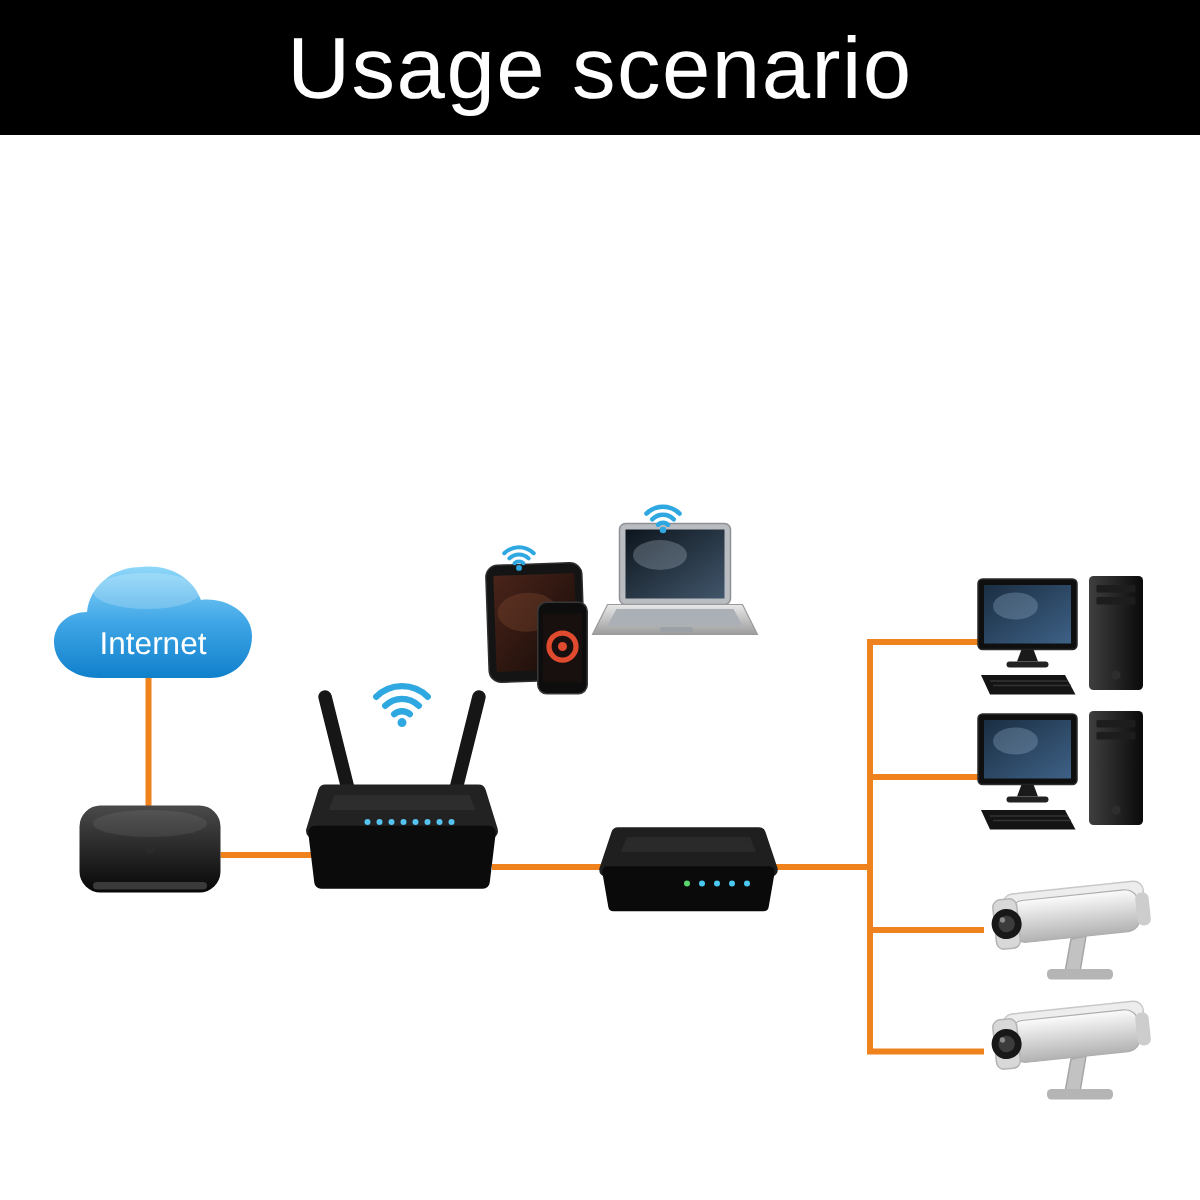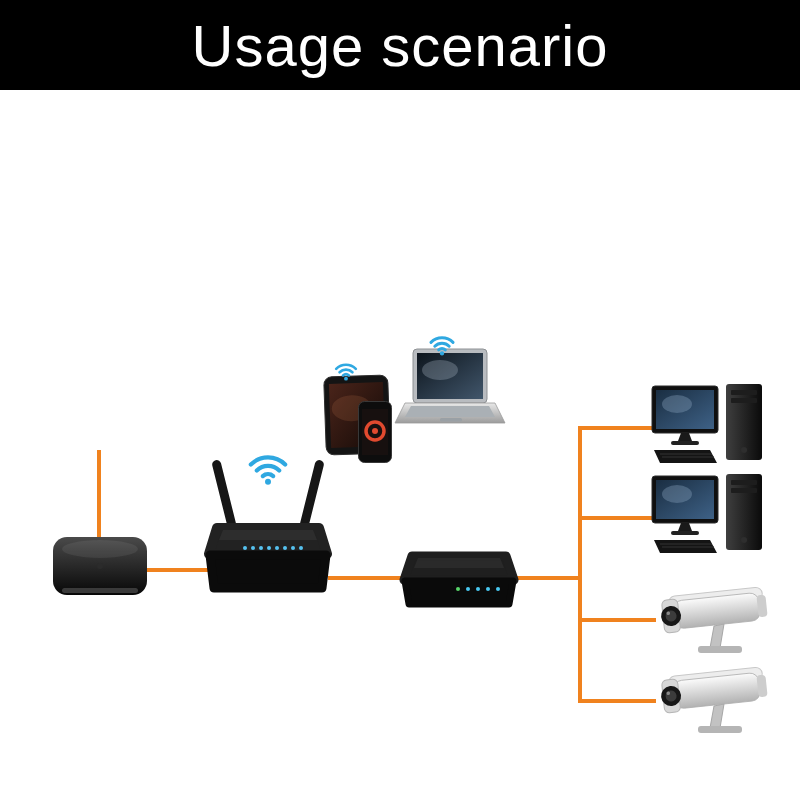--- a/index.html
+++ b/index.html
@@ -65,20 +65,27 @@
     <div class="line" style="left:97px;top:450px;width:4px;height:88px"></div>
     <div class="line" style="left:147px;top:568px;width:62px;height:4px"></div>
     <div class="line" style="left:328px;top:576px;width:74px;height:4px"></div>
     <div class="line" style="left:514px;top:576px;width:68px;height:4px"></div>
     <div class="line" style="left:578px;top:426px;width:4px;height:277px"></div>
     <div class="line" style="left:582px;top:426px;width:70px;height:4px"></div>
     <div class="line" style="left:582px;top:516px;width:70px;height:4px"></div>
     <div class="line" style="left:582px;top:618px;width:74px;height:4px"></div>
     <div class="line" style="left:582px;top:699px;width:74px;height:4px"></div>
 
+    <div class="node" style="left:28px;top:366px;width:150px;height:95px">
+      <svg viewBox="0 0 150 95" width="150" height="95">
+        <path d="M38,86 C18,86 8,74 8,62 C8,50 18,42 30,42 C32,24 48,12 66,12 C84,10 100,18 106,34 C122,32 140,42 140,58 C140,74 128,86 112,86 Z" fill="url(#g-cloud)"></path>
+        <ellipse cx="70" cy="28" rx="36" ry="12" fill="#ffffff" opacity="0.2"></ellipse>
+        <text x="74" y="70" text-anchor="middle" font-size="21" fill="#ffffff">Internet</text>
+      </svg>
+    </div>
 
     <div class="node" style="left:50px;top:528px;width:100px;height:75px">
       <svg viewBox="0 0 100 75" width="100" height="75">
         <rect x="3" y="9" width="94" height="58" rx="14" fill="url(#g-black)"></rect>
         <ellipse cx="50" cy="21" rx="38" ry="9" fill="#ffffff" opacity="0.07"></ellipse>
         <rect x="12" y="60" width="76" height="5" rx="2.5" fill="#3a3a3a"></rect>
         <circle cx="50" cy="38" r="3" fill="#2b2b2b"></circle>
       </svg>
     </div>
 

